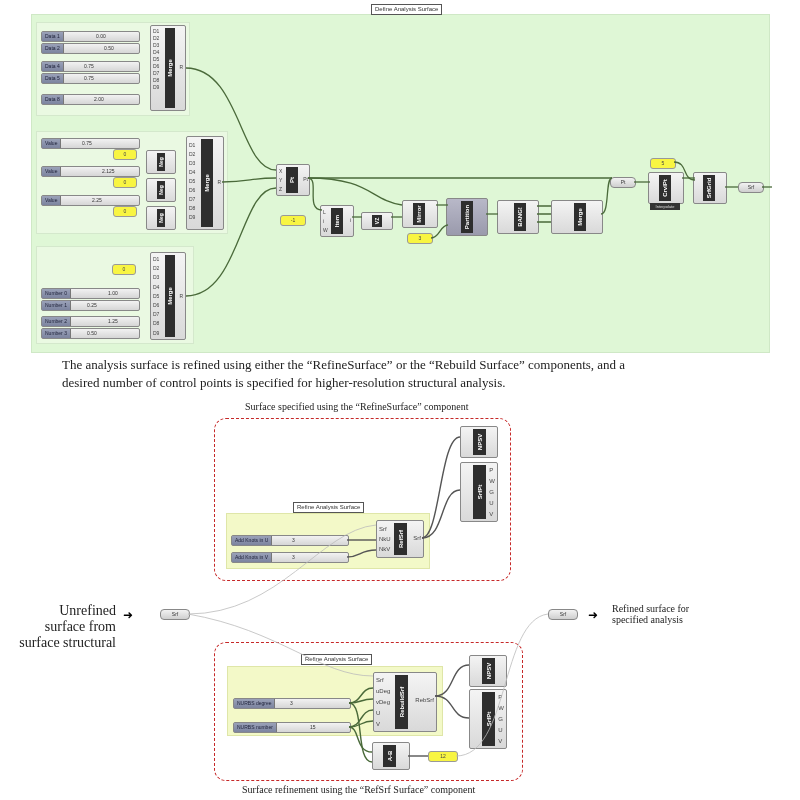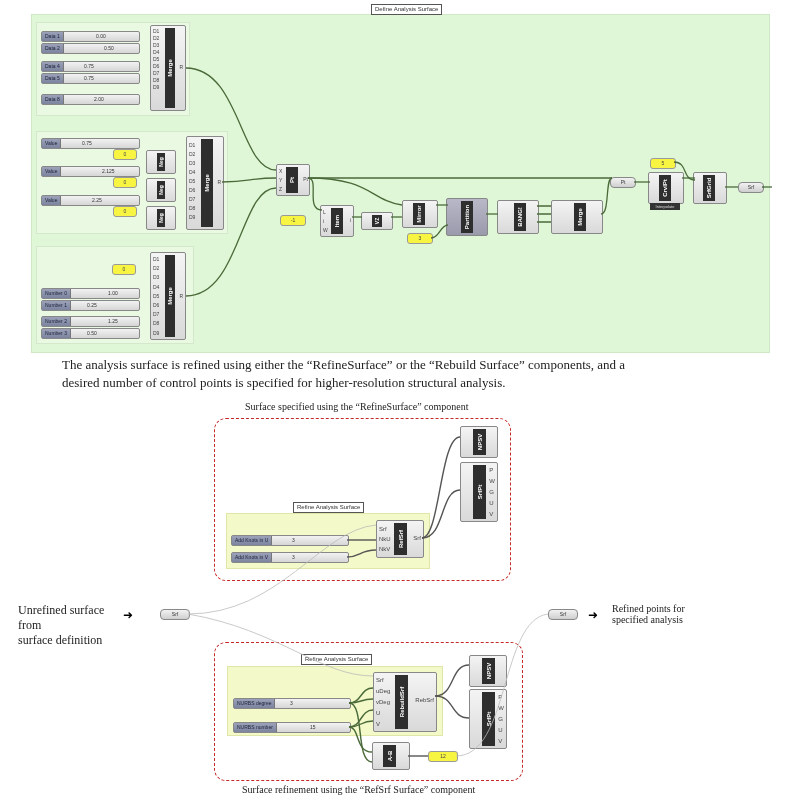--- a/index.html
+++ b/index.html
@@ -232,26 +232,26 @@
       <span>NPSV</span>
     </div>
 </div>
 <div class="abs comp" style="left:460px;top:462px;width:36px;height:58px;">
   <div class="core" style="left:12px;width:13px;font-size:6px;">
       <span>SrfPt</span>
     </div>
   <div class="port" style="right:2px;top:2px;line-height:11px;font-size:6px;">P<br>W<br>G<br>U<br>V</div>
 </div>
 
-<div class="abs caption" style="left:18px;top:603px;font-size:12px;width:98px;"><span>Unrefined surface from</span><br><span>surface definition</span></div>
+<div class="abs caption" style="left:18px;top:603px;font-size:14px;text-align:right;width:98px;"><span>Unrefined surface from</span><br><span>surface structural</span></div>
 <div class="abs" style="left:123px;top:608px;font-size:12px;">➜</div>
 <div class="abs param" style="left:160px;top:609px;width:28px;">Srf</div>
 <div class="abs param" style="left:548px;top:609px;width:28px;">Srf</div>
 <div class="abs" style="left:588px;top:608px;font-size:12px;">➜</div>
-<div class="abs caption" style="left:612px;top:603px;font-size:10px;"><span>Refined points for</span><br><span>specified analysis</span></div>
+<div class="abs caption" style="left:612px;top:603px;font-size:10px;"><span>Refined surface for</span><br><span>specified analysis</span></div>
 
 <div class="abs redbox" style="left:214px;top:642px;width:307px;height:137px;"></div>
 <div class="abs yellowgroup" style="left:227px;top:666px;width:214px;height:68px;"></div>
 <div class="abs group-label" style="left:301px;top:654px;">Refine Analysis Surface</div>
 <div class="abs slider" style="left:233px;top:698px;width:116px;">
     <span class="lbl">NURBS degree</span>
     <span class="val" style="left:56px">3</span>
   </div>
 <div class="abs slider" style="left:233px;top:722px;width:116px;">
     <span class="lbl">NURBS number</span>

